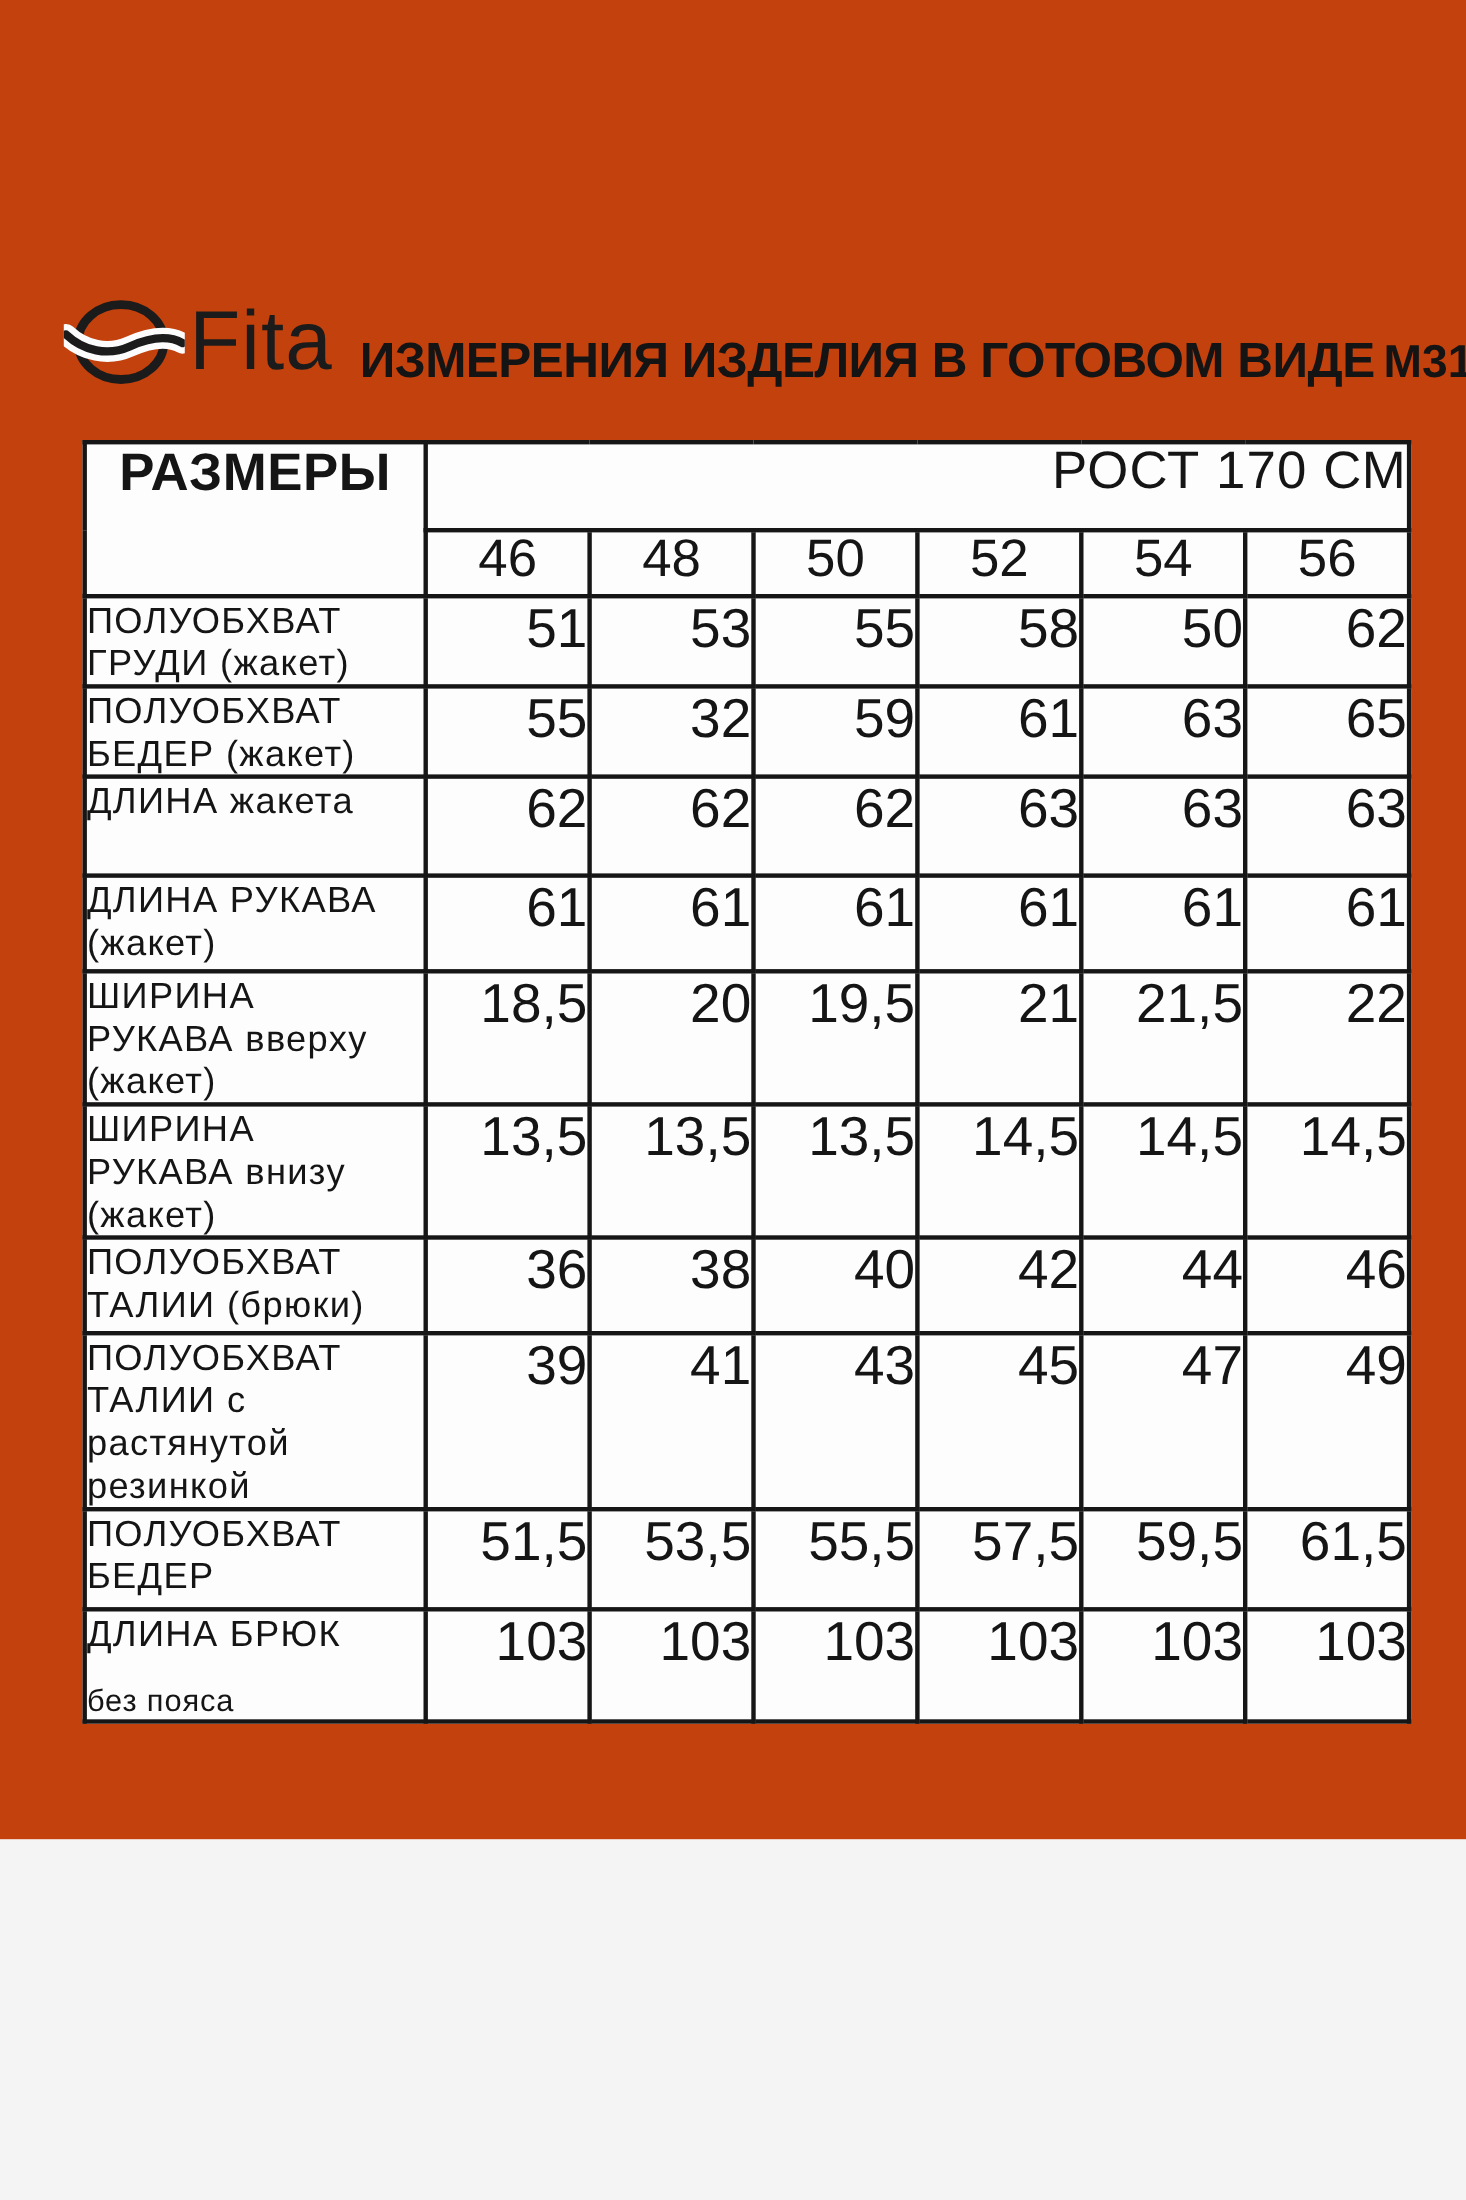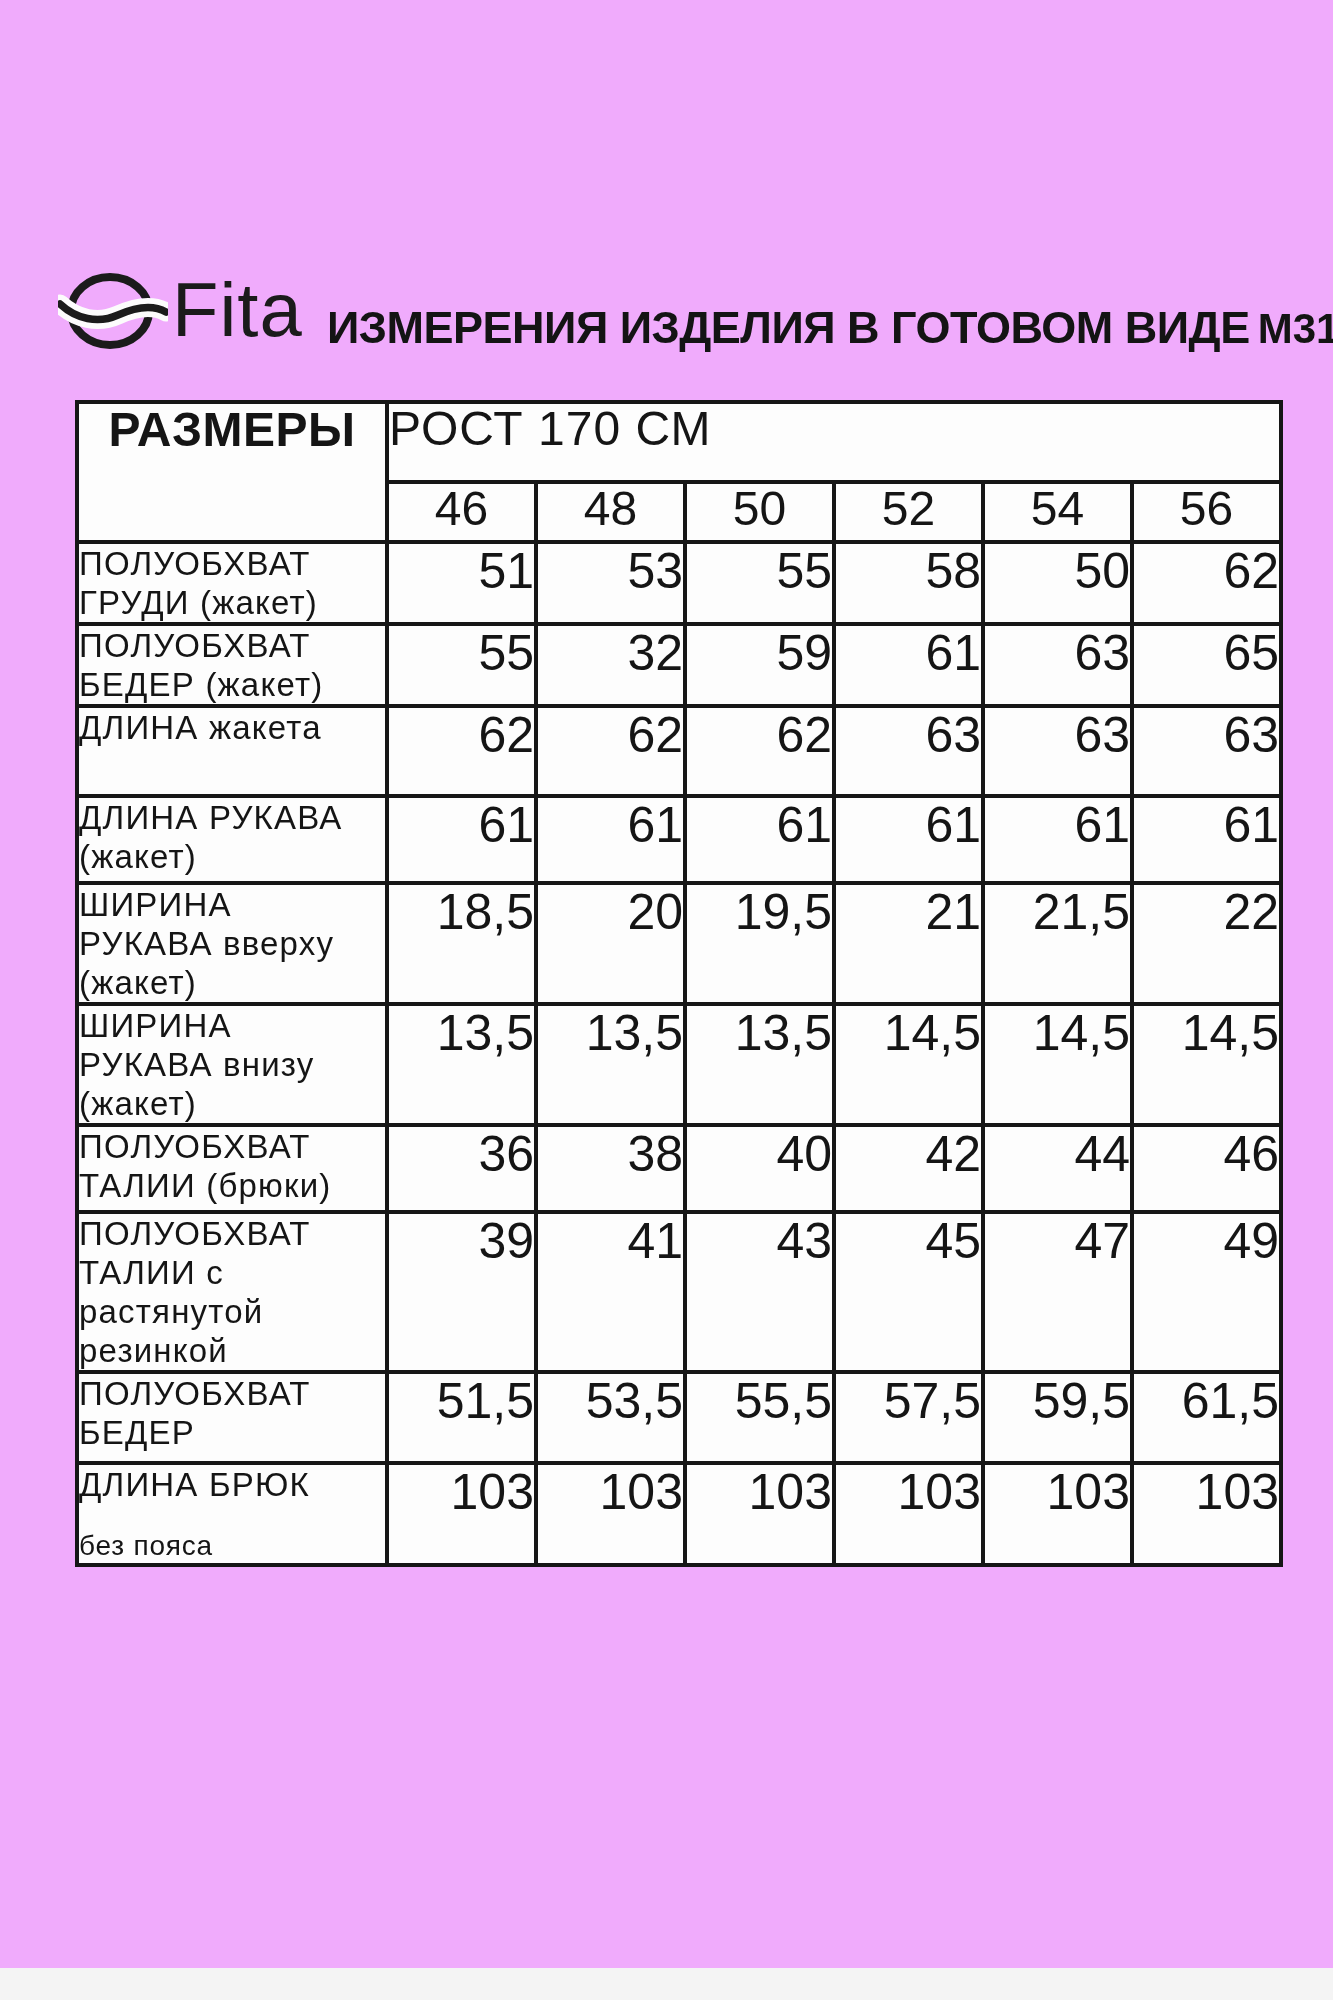--- a/index.html
+++ b/index.html
@@ -3,22 +3,22 @@
 <meta charset="utf-8">
 <style>
   html,body{margin:0;padding:0;}
   body{
     width:1333px;height:2000px;
     background:#f4f4f4;
     font-family:"Liberation Sans","DejaVu Sans",sans-serif;
   }
   .page{
     position:relative;
-    width:1333px;height:1968px;
-    background:#f0abfc;
+    width:1333px;height:1672px;
+    background:#c2410c;
     color:#151515;
     overflow:hidden;
   }
   
   .logo-svg{
     position:absolute;left:58px;top:270px;
     width:110px;height:84px;
   }
   .logo-text{
     position:absolute;left:172px;top:268px;
@@ -54,21 +54,21 @@
   }
   td.corner{
     text-align:center;
     font-weight:700;
     font-size:48px;line-height:52px;
     padding-top:14px;
     letter-spacing:0.5px;
   }
   tr.group-row{height:80px;}
   td.group{
-    text-align:left;
+    text-align:right;
     vertical-align:middle;
     font-size:48px;line-height:50px;
     letter-spacing:1px;
   }
   tr.sizes-row{height:60px;}
   td.size-cell{
     text-align:center;
     vertical-align:middle;
     font-size:48px;line-height:50px;
   }

